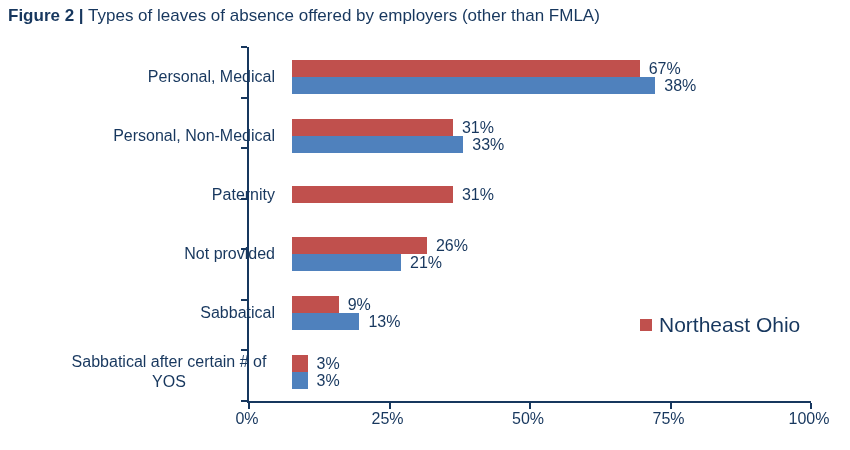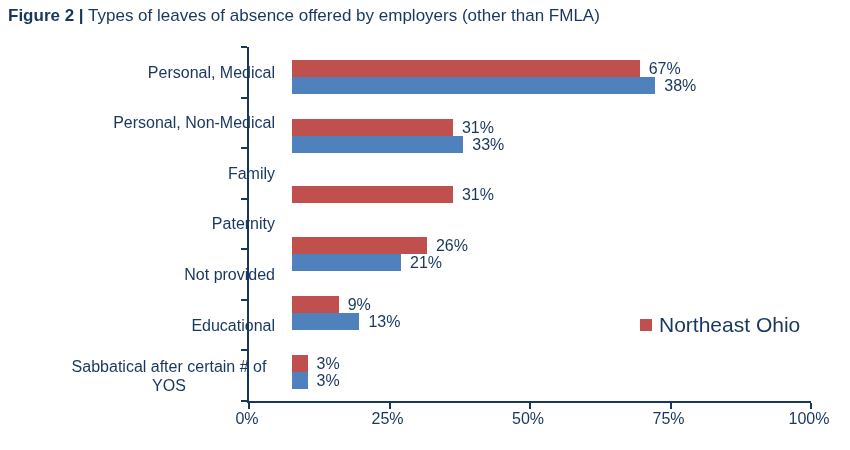--- a/index.html
+++ b/index.html
@@ -89,30 +89,27 @@
   <div class="title"><span class="bold">Figure 2 |</span><span> Types of leaves of absence offered by employers (other than FMLA)</span></div>
 
   <div class="cat-col">
       <div class="cat-row">
         <div class="cat-label">Personal, Medical</div>
       </div>
       <div class="cat-row">
         <div class="cat-label">Personal, Non-Medical</div>
       </div>
       <div class="cat-row">
-        <div class="cat-label">Family</div>
-      </div>
-      <div class="cat-row">
         <div class="cat-label">Paternity</div>
       </div>
       <div class="cat-row">
         <div class="cat-label">Not provided</div>
       </div>
       <div class="cat-row">
-        <div class="cat-label">Educational</div>
+        <div class="cat-label">Sabbatical</div>
       </div>
       <div class="cat-row">
         <div class="cat-label">Sabbatical after certain # of YOS</div>
       </div>
     </div>
 
   <div class="plot">
       <div class="bar-row">
         <div class="bar-line">
           <div class="bar" style="width: 67%; background: rgb(192, 80, 77);"></div>

